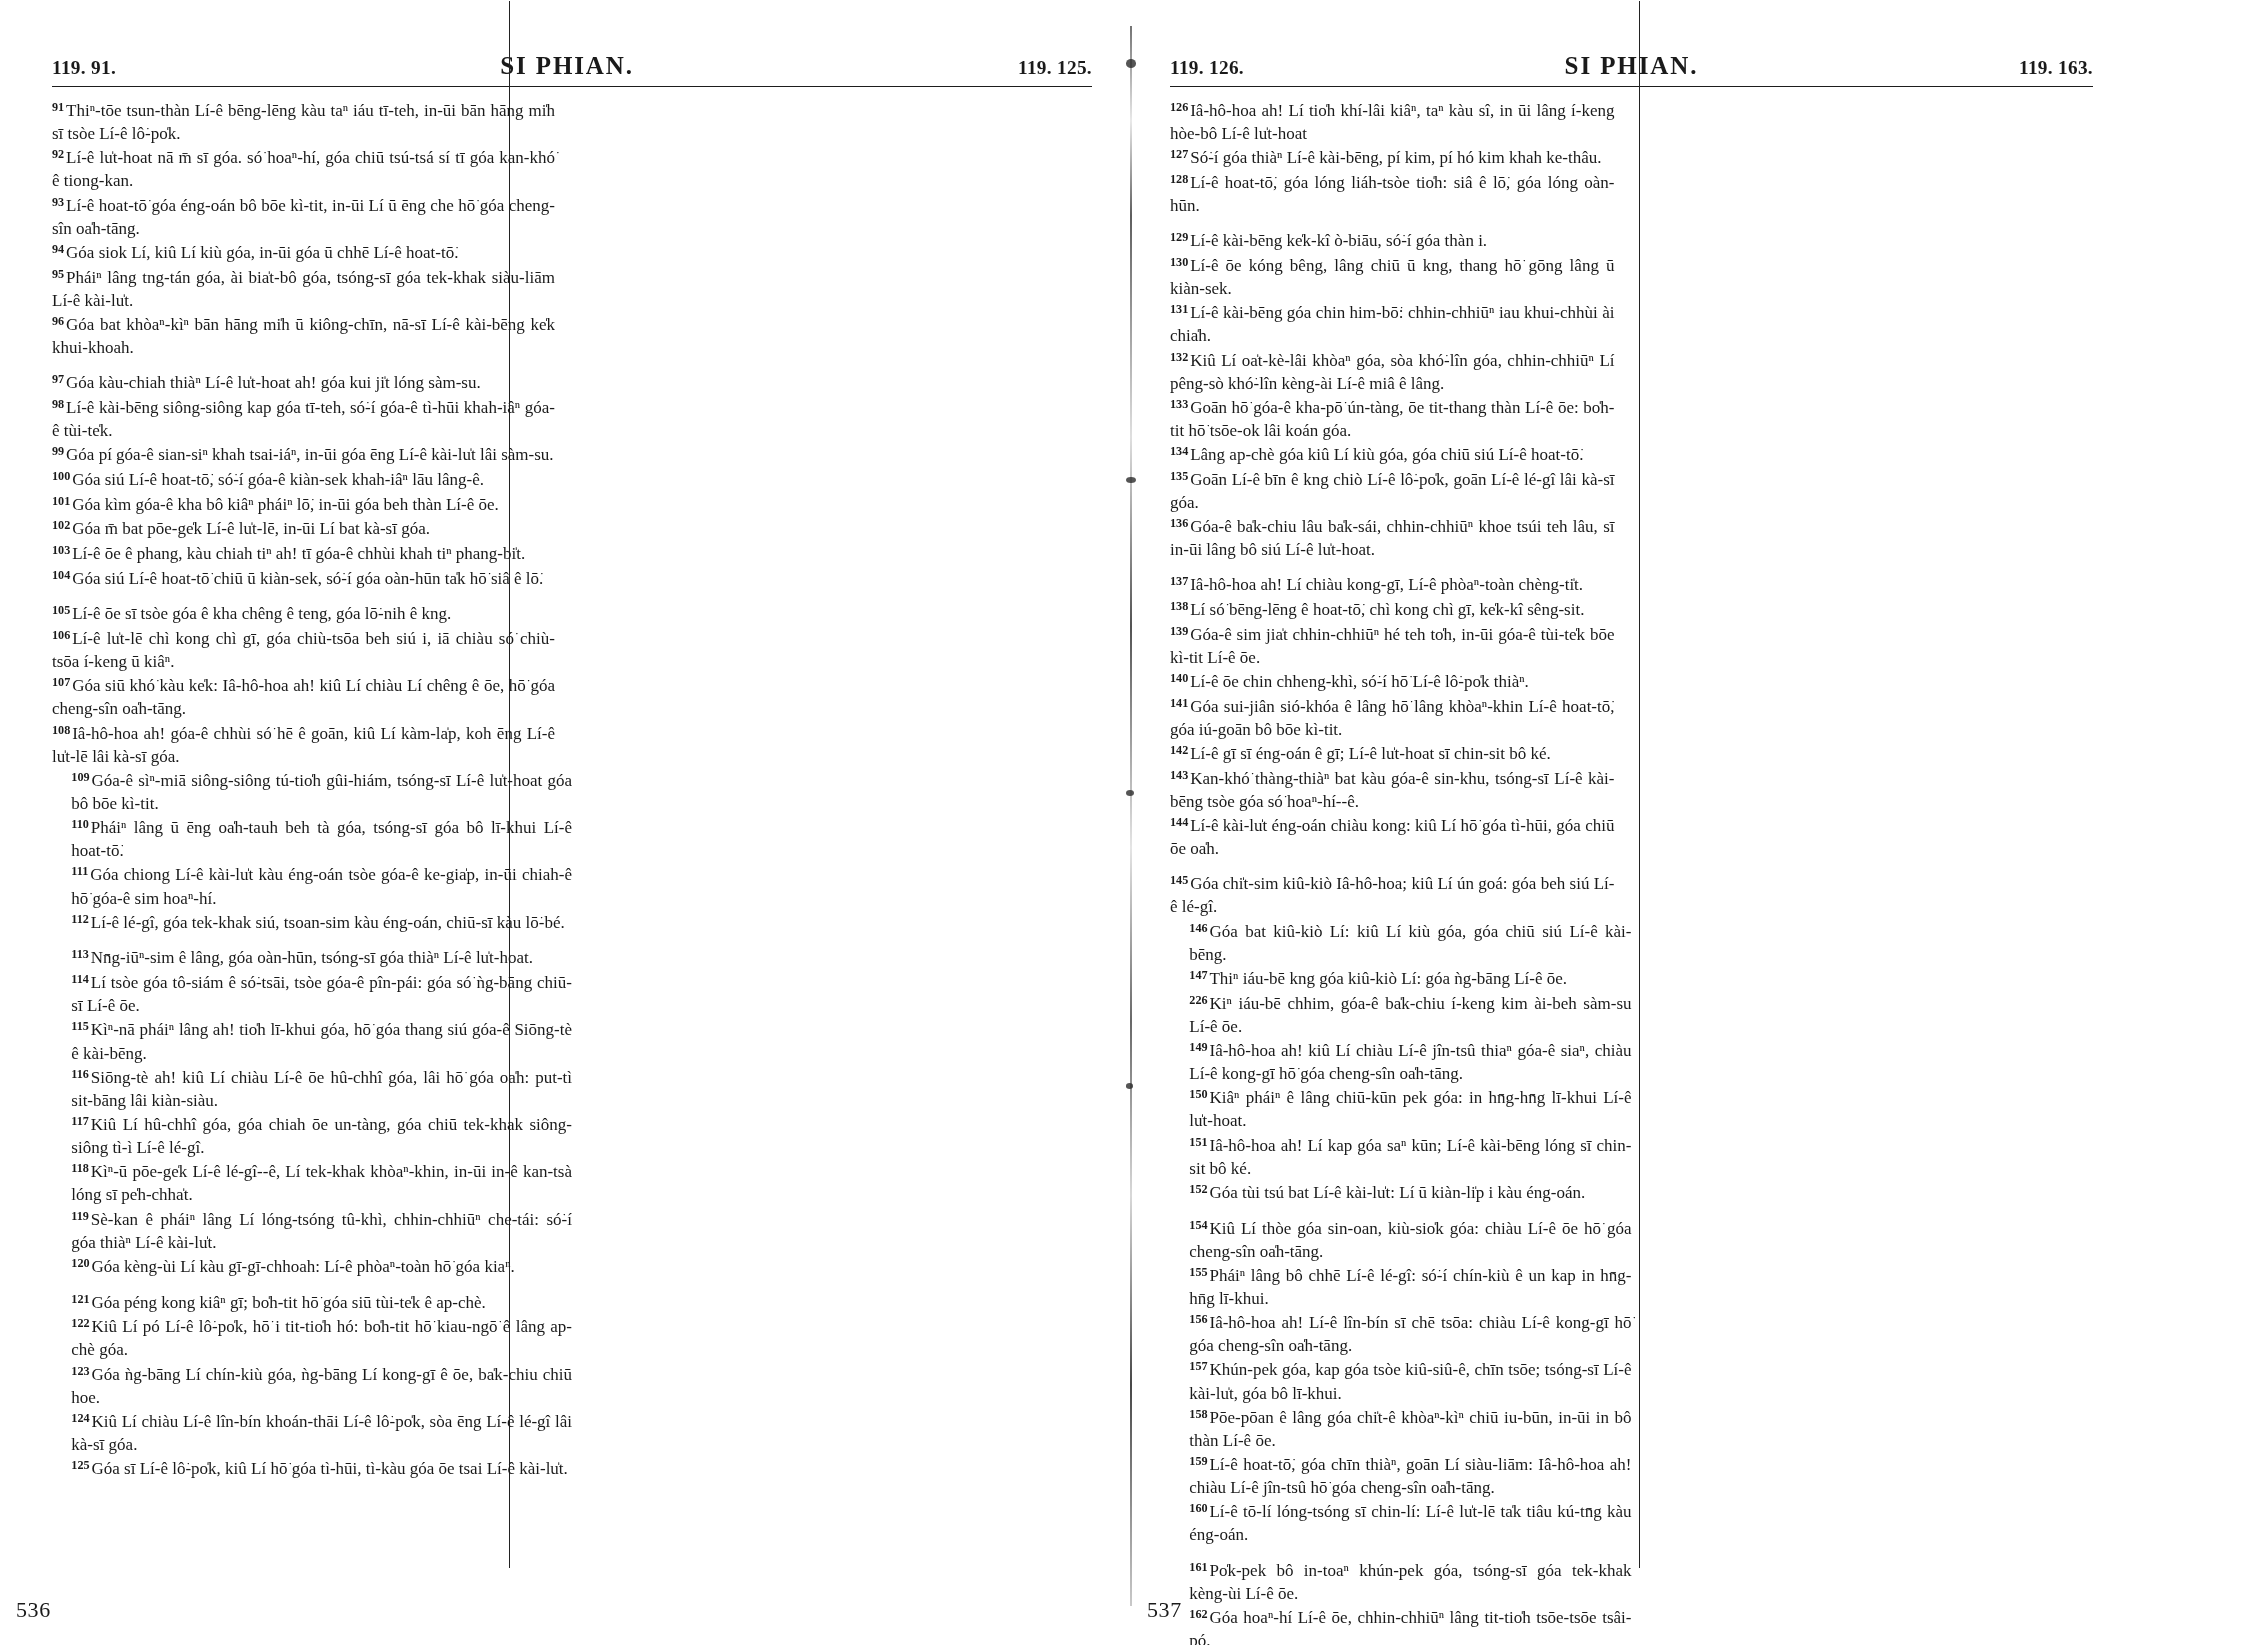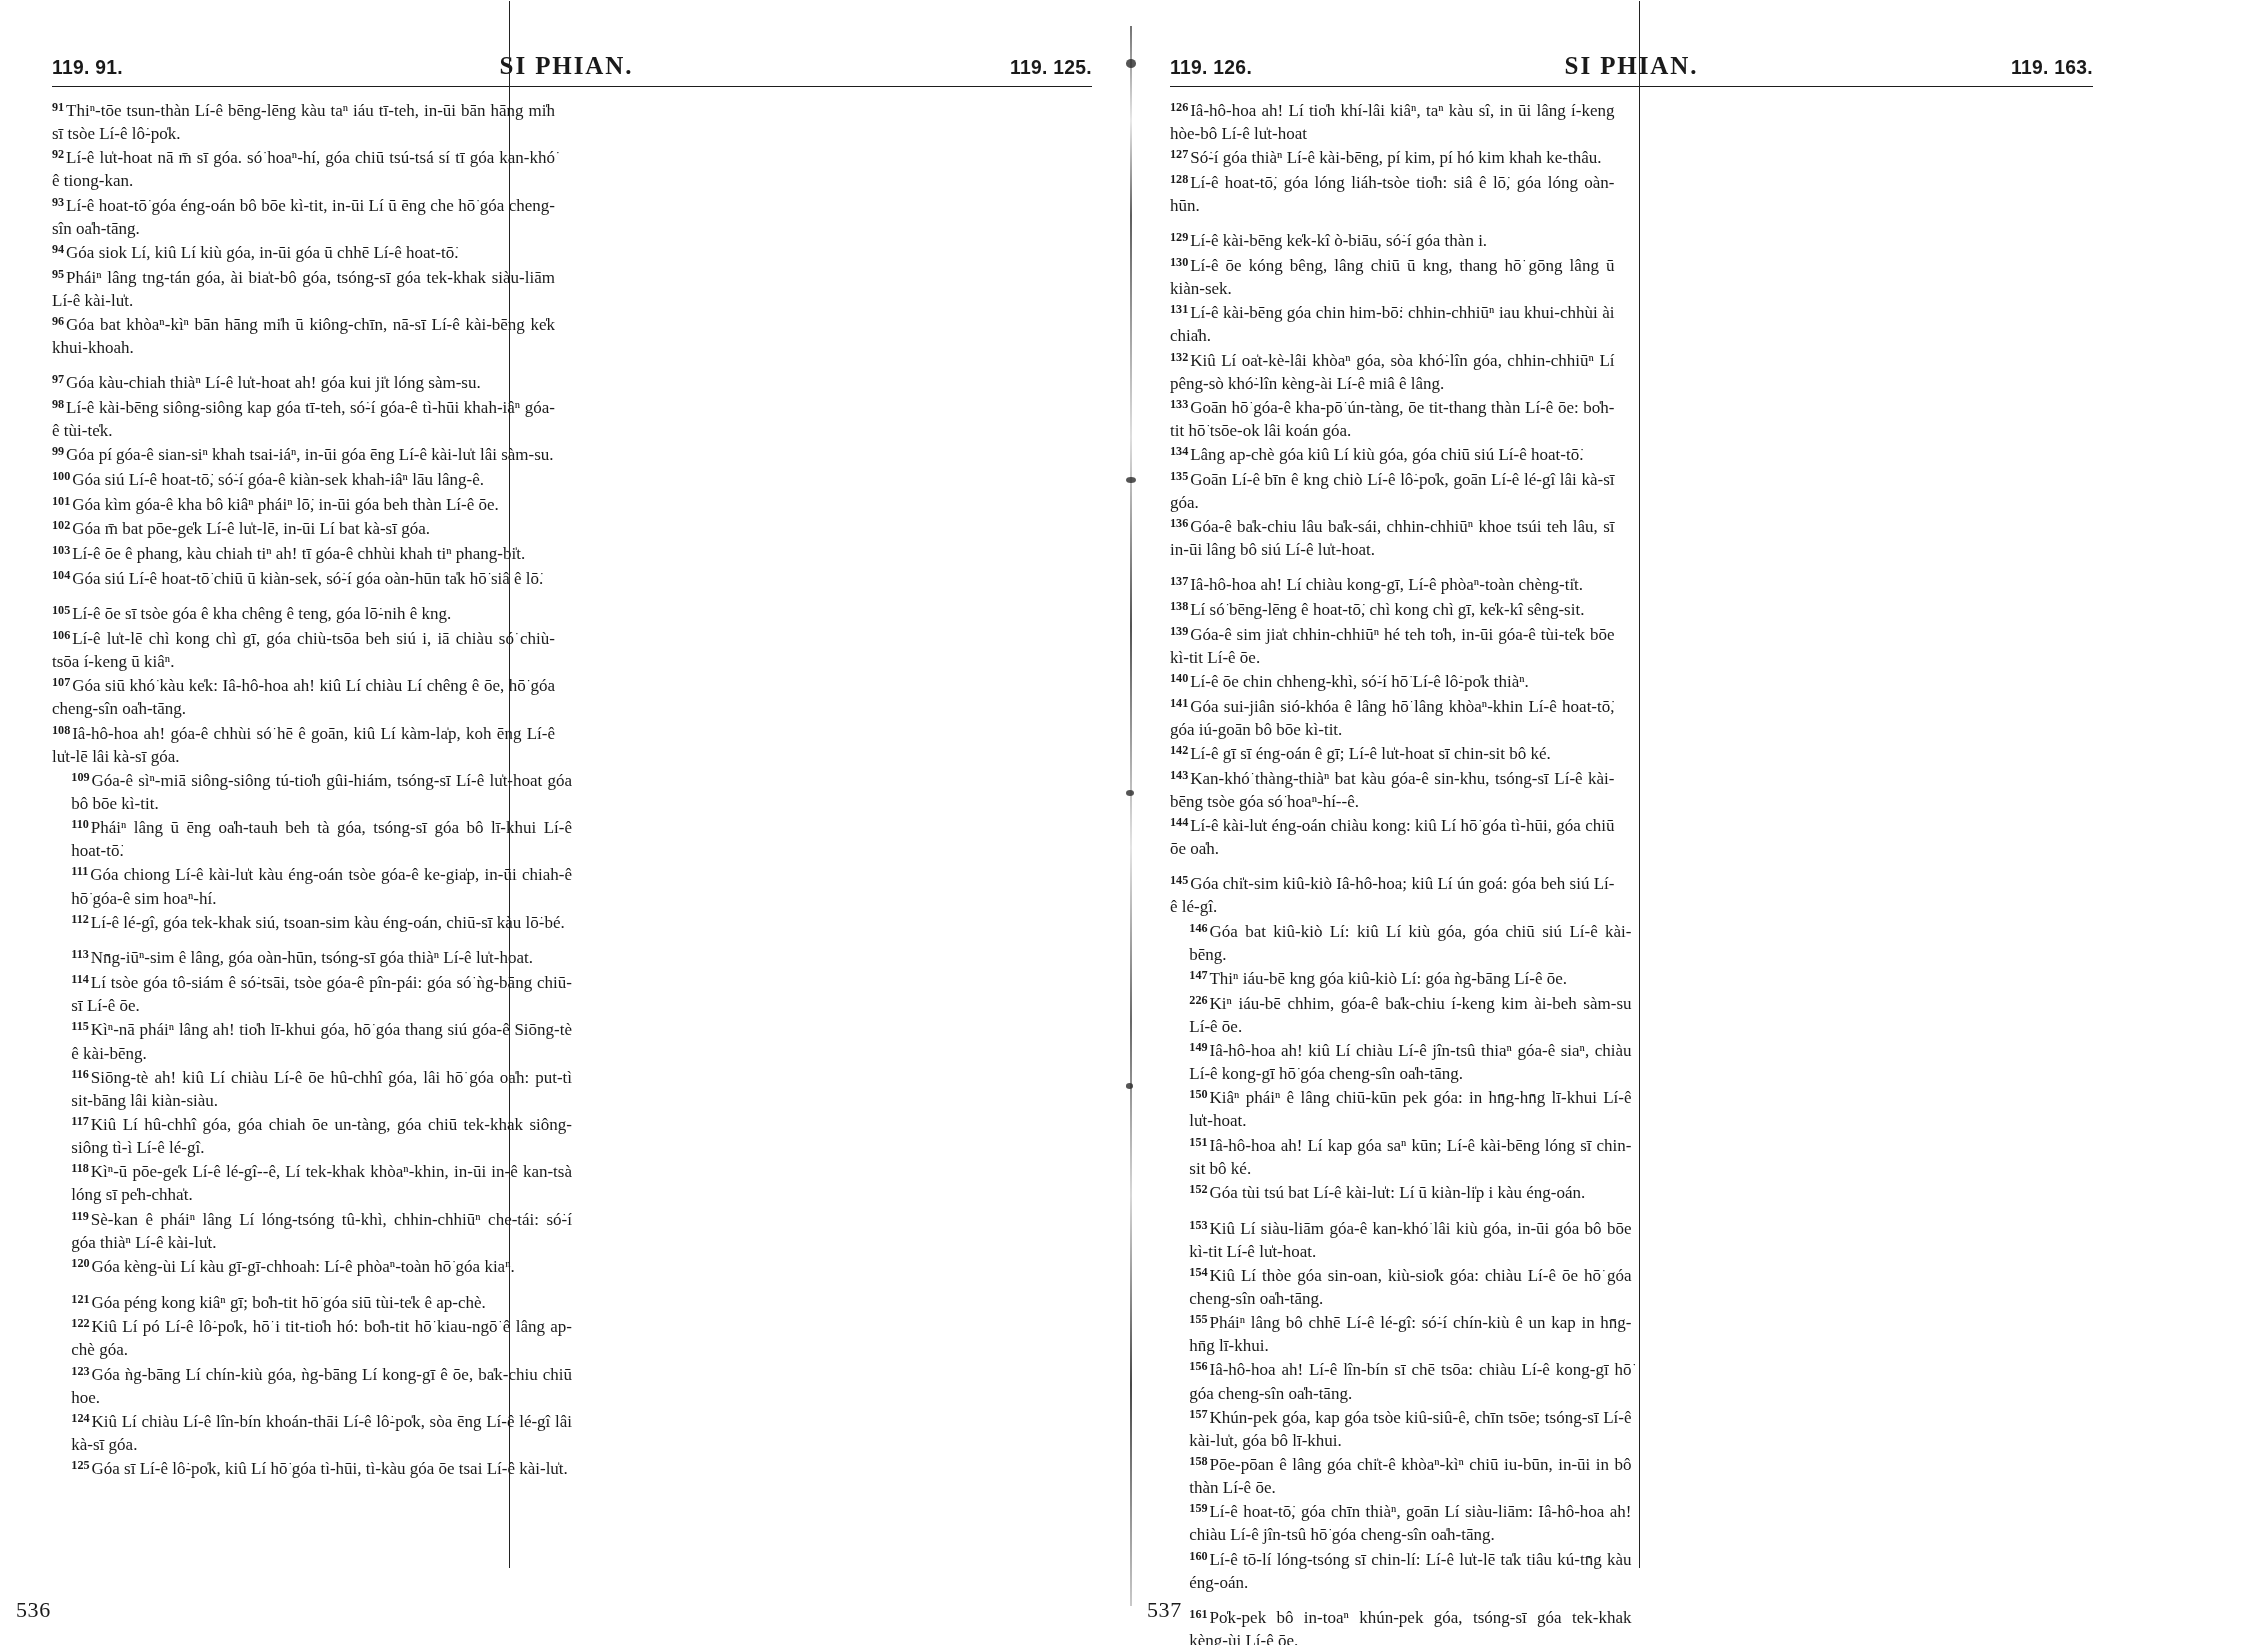--- a/index.html
+++ b/index.html
@@ -73,21 +73,21 @@
   .runhead {
     display: flex;
     align-items: baseline;
     justify-content: space-between;
     font-weight: bold;
     letter-spacing: 0.3px;
     margin-bottom: 6.4px;
   }
   .runhead .ref {
     font-size: 19.3px;
-    font-family: Liberation Sans, sans-serif;
+    font-family: Liberation Serif, serif;
   }
   .runhead .title {
     font-size: 25px;
     letter-spacing: 1.9px;
   }
   .rule {
     border: 0;
     border-top: 1.3px solid #1d1d1d;
     margin: 3.9px 0 0 0;
   }
@@ -256,21 +256,20 @@
 
       <div class="col col-2">
         <p class="verse"><span class="vn">146</span><span>Góa bat kiû-kiò Lí: kiû Lí kiù góa, góa chiū siú Lí-ê kài-bēng.</span></p>
         <p class="verse"><span class="vn">147</span><span>Thiⁿ iáu-bē kng góa kiû-kiò Lí: góa ǹg-bāng Lí-ê ōe.</span></p>
         <p class="verse"><span class="vn">226</span><span>Kiⁿ iáu-bē chhim, góa-ê ba̍k-chiu í-keng kim ài-beh sàm-su Lí-ê ōe.</span></p>
         <p class="verse"><span class="vn">149</span><span>Iâ-hô-hoa ah! kiû Lí chiàu Lí-ê jîn-tsû thiaⁿ góa-ê siaⁿ, chiàu Lí-ê kong-gī hō͘ góa cheng-sîn oa̍h-tāng.</span></p>
         <p class="verse"><span class="vn">150</span><span>Kiâⁿ pháiⁿ ê lâng chiū-kūn pek góa: in hn̄g-hn̄g lī-khui Lí-ê lu̍t-hoat.</span></p>
         <p class="verse"><span class="vn">151</span><span>Iâ-hô-hoa ah! Lí kap góa saⁿ kūn; Lí-ê kài-bēng lóng sī chin-sit bô ké.</span></p>
         <p class="verse"><span class="vn">152</span><span>Góa tùi tsú bat Lí-ê kài-lu̍t: Lí ū kiàn-li̍p i kàu éng-oán.</span></p>
         <div class="gap"></div>
-        <p class="verse"><span class="vn">153</span><span>Kiû Lí siàu-liām góa-ê kan-khó͘ lâi kiù góa, in-ūi góa bô bōe kì-tit Lí-ê lu̍t-hoat.</span></p>
         <p class="verse"><span class="vn">154</span><span>Kiû Lí thòe góa sin-oan, kiù-sio̍k góa: chiàu Lí-ê ōe hō͘ góa cheng-sîn oa̍h-tāng.</span></p>
         <p class="verse"><span class="vn">155</span><span>Pháiⁿ lâng bô chhē Lí-ê lé-gî: só͘-í chín-kiù ê un kap in hn̄g-hn̄g lī-khui.</span></p>
         <p class="verse"><span class="vn">156</span><span>Iâ-hô-hoa ah! Lí-ê lîn-bín sī chē tsōa: chiàu Lí-ê kong-gī hō͘ góa cheng-sîn oa̍h-tāng.</span></p>
         <p class="verse"><span class="vn">157</span><span>Khún-pek góa, kap góa tsòe kiû-siû-ê, chīn tsōe; tsóng-sī Lí-ê kài-lu̍t, góa bô lī-khui.</span></p>
         <p class="verse"><span class="vn">158</span><span>Pōe-pōan ê lâng góa chi̍t-ê khòaⁿ-kìⁿ chiū iu-būn, in-ūi in bô thàn Lí-ê ōe.</span></p>
         <p class="verse"><span class="vn">159</span><span>Lí-ê hoat-tō͘, góa chīn thiàⁿ, goān Lí siàu-liām: Iâ-hô-hoa ah! chiàu Lí-ê jîn-tsû hō͘ góa cheng-sîn oa̍h-tāng.</span></p>
         <p class="verse"><span class="vn">160</span><span>Lí-ê tō-lí lóng-tsóng sī chin-lí: Lí-ê lu̍t-lē ta̍k tiâu kú-tn̄g kàu éng-oán.</span></p>
         <div class="gap"></div>
         <p class="verse"><span class="vn">161</span><span>Po̍k-pek bô in-toaⁿ khún-pek góa, tsóng-sī góa tek-khak kèng-ùi Lí-ê ōe.</span></p>
         <p class="verse"><span class="vn">162</span><span>Góa hoaⁿ-hí Lí-ê ōe, chhin-chhiūⁿ lâng tit-tio̍h tsōe-tsōe tsâi-pó.</span></p>

